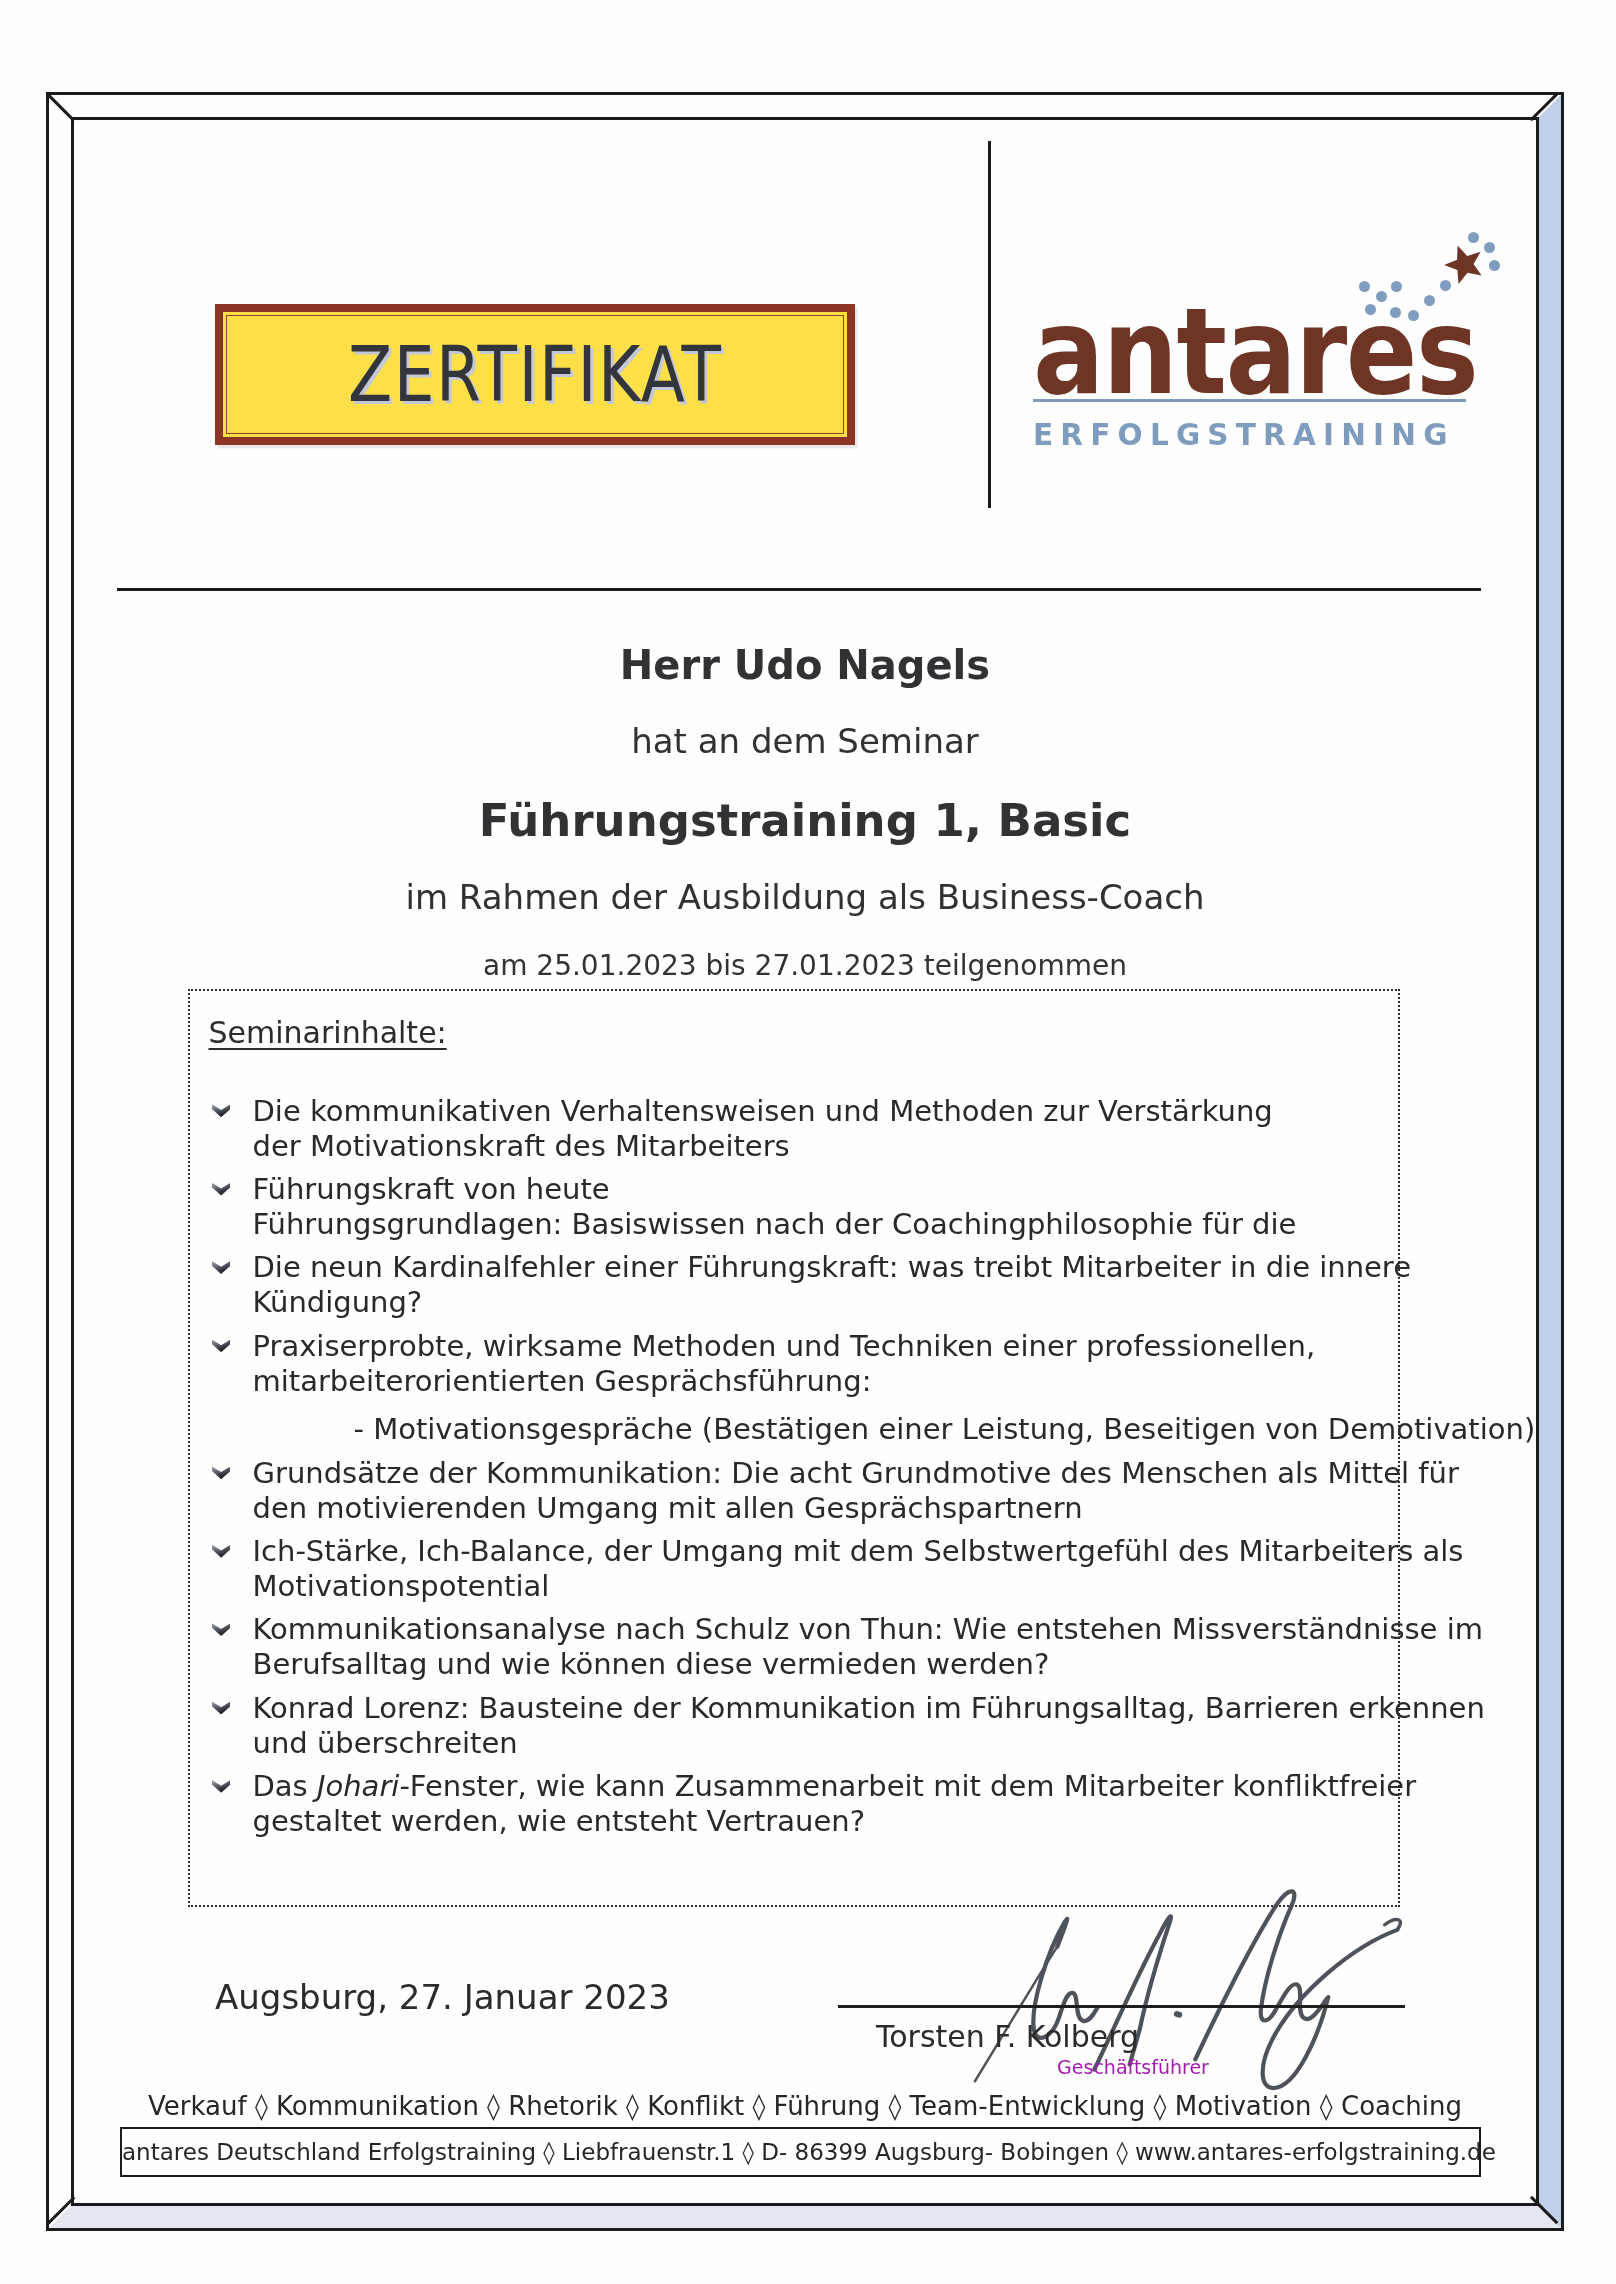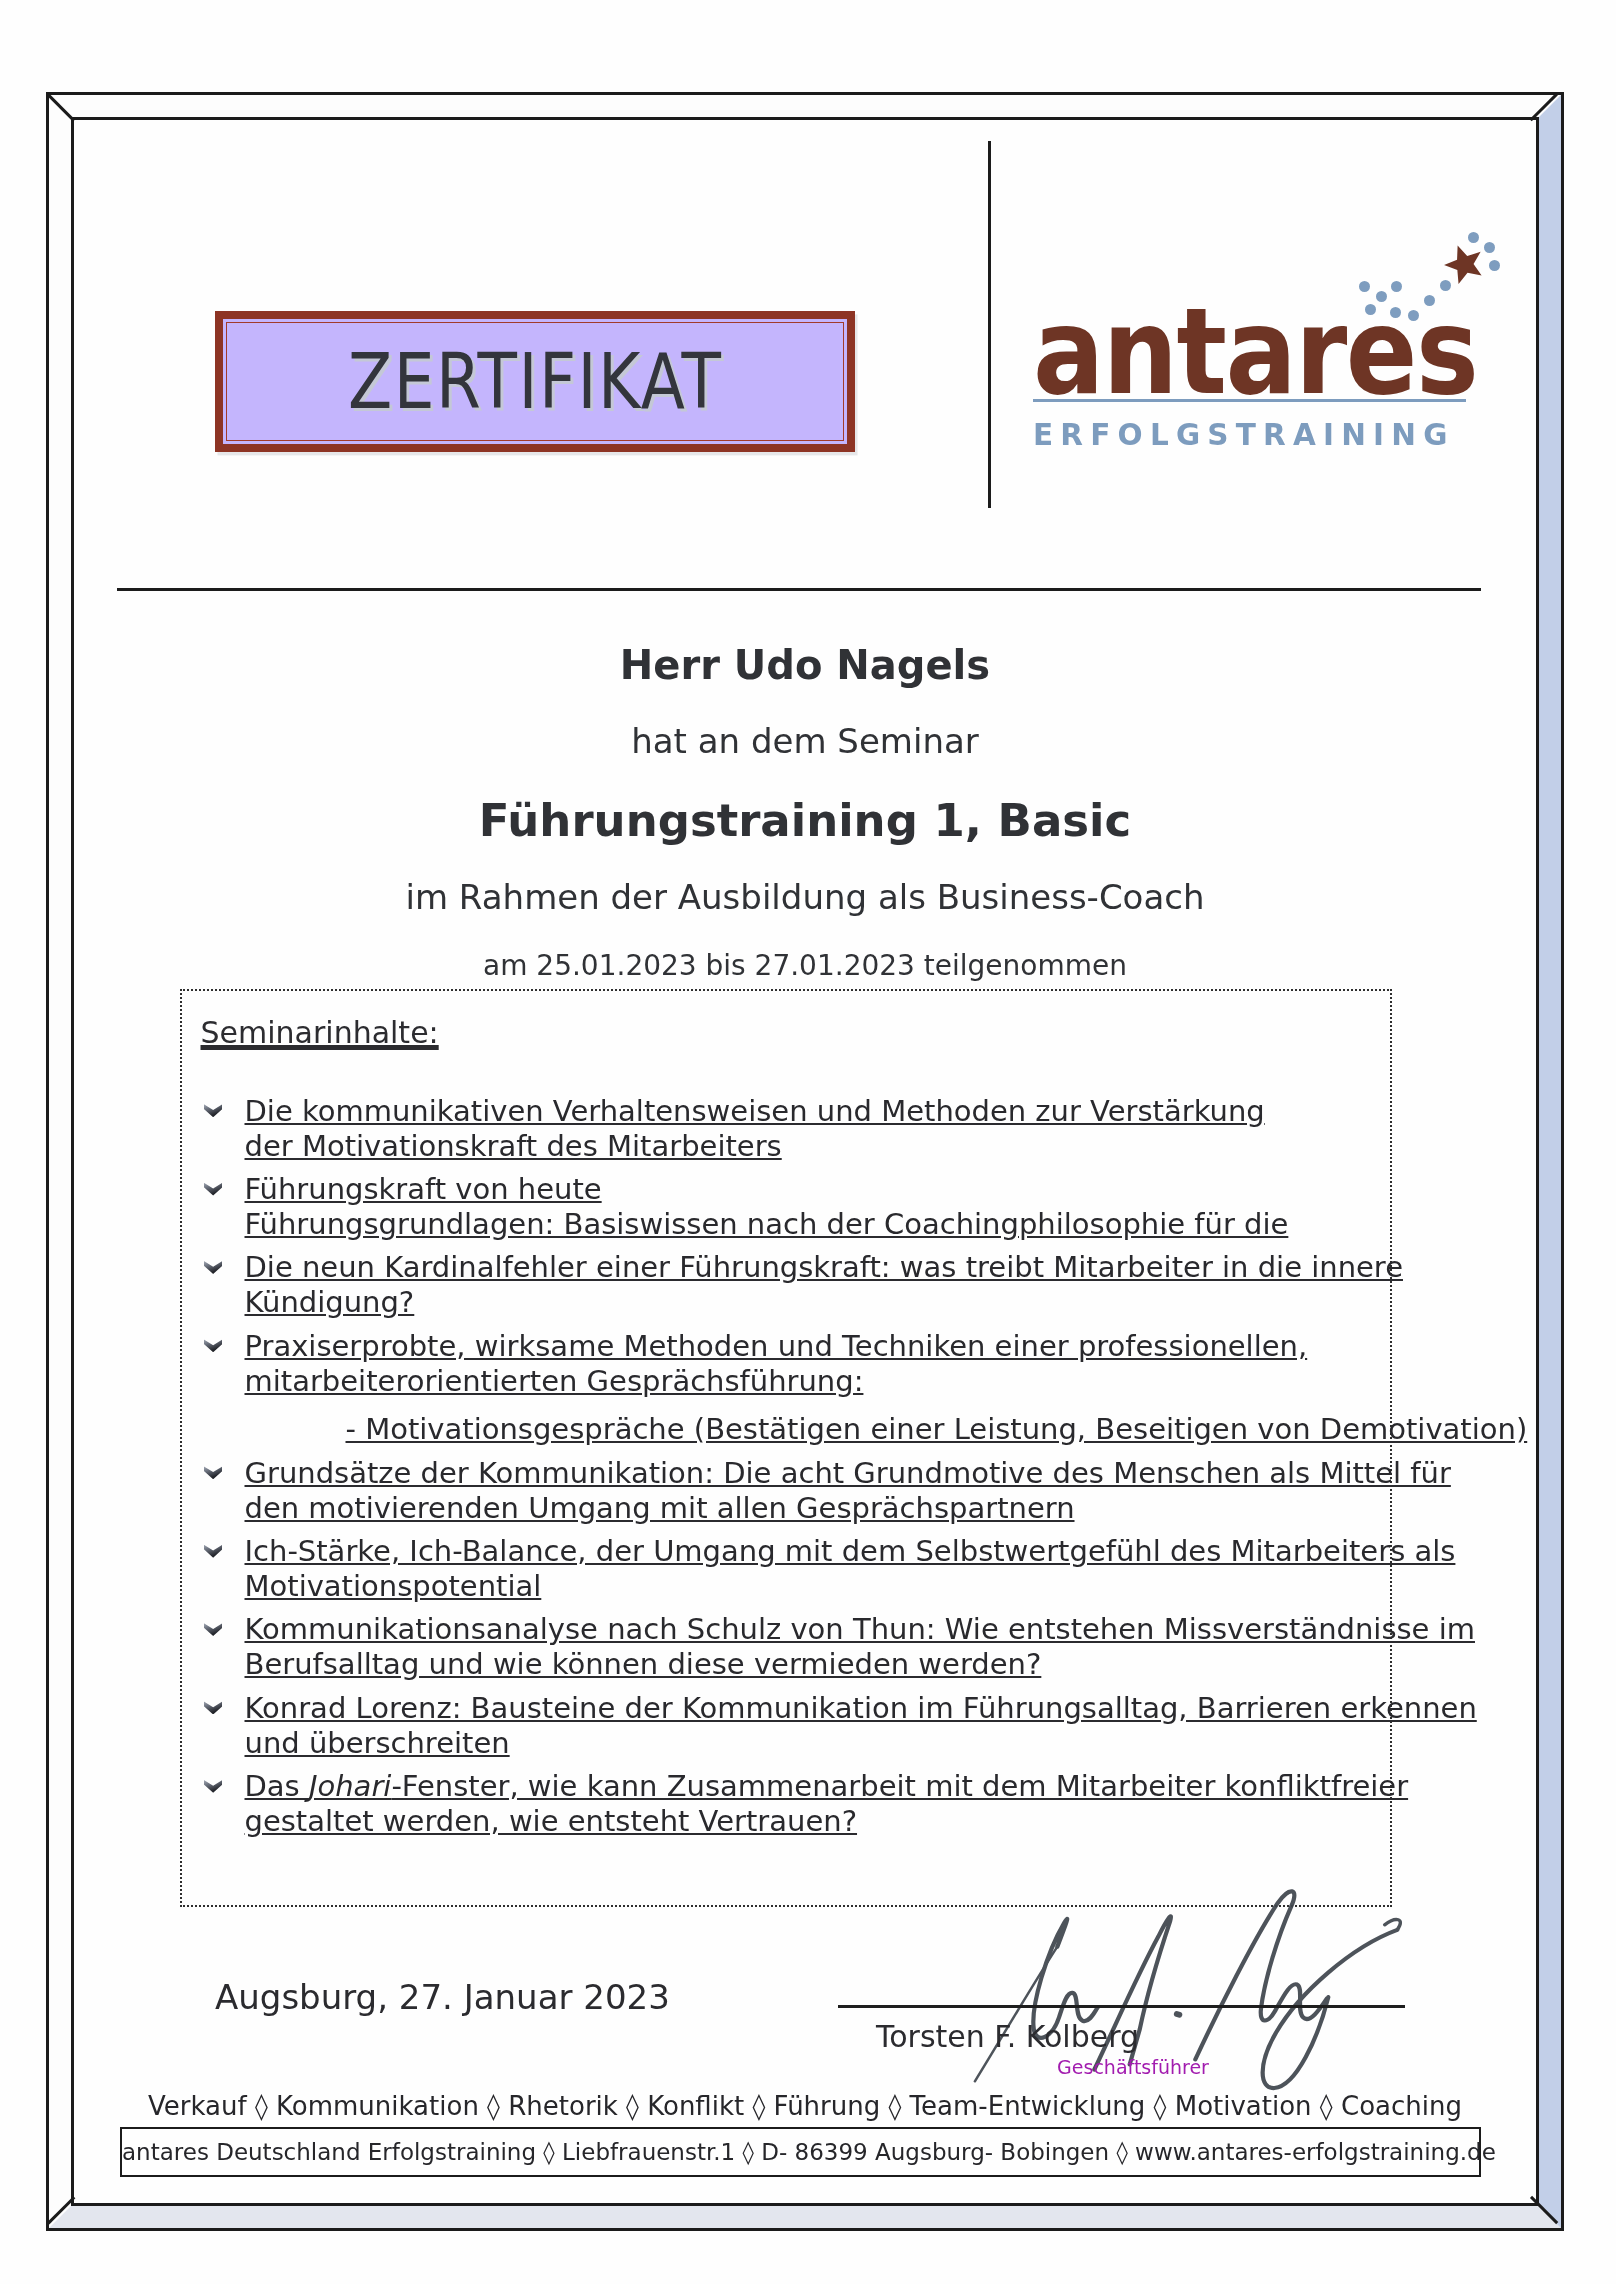--- a/index.html
+++ b/index.html
@@ -12,22 +12,22 @@
 
   
   .frame { position:absolute; left:46px; top:92px; width:1512px; height:2133px;
            border:3.4px solid #1b1b1b; box-sizing:content-box; }
   .frame-band { position:absolute; inset:0; border:22px solid;
                 border-color:#fdfdfd #c2cfe8 #e3e6ee #fdfdfd; }
   .frame-inner { position:absolute; inset:22px; border:3.4px solid #1b1b1b; background:#fefefe; }
   .corner { position:absolute; width:37px; height:2.5px; background:#1b1b1b; transform-origin:0 50%; }
 
   
-  .zert-box { position:absolute; left:215px; top:311px; width:640px; height:141px;
-              border:8.4px solid #8d3424; background:#c4b5fd; box-sizing:border-box;
+  .zert-box { position:absolute; left:215px; top:304px; width:640px; height:141px;
+              border:8.4px solid #8d3424; background:#fde047; box-sizing:border-box;
               box-shadow:2.5px 3.4px 0 rgba(120,125,140,.18); }
   .zert-inner { position:absolute; inset:3.4px; border:1.7px solid #a23b2a;
                 display:flex; align-items:center; justify-content:center; }
   .zert-title { font-size:76px; letter-spacing:1.7px; color:#33353c;
                 transform:scaleX(.85); white-space:nowrap;
                 text-shadow:3.4px 2.5px 0 #c4c8d6; }
 
   .v-divider { position:absolute; left:988px; top:141px; width:2.5px; height:367px; background:#1c1c1c; }
   .h-rule    { position:absolute; left:117px; top:588px; width:1364px; height:3.4px; background:#1c1c1c; }
 
@@ -42,22 +42,22 @@
 
   
   .center-line { position:absolute; left:77px; width:1456px; text-align:center; white-space:nowrap; color:#303236; }
   .t-name  { top:642px;  font-size:40px; font-weight:bold; }
   .t-intro { top:721px;  font-size:34px; }
   .t-sem   { top:794px;  font-size:45px; font-weight:bold; }
   .t-ctx   { top:877px; font-size:34px; }
   .t-date  { top:949px; font-size:28px; }
 
   
-  .sem-box { position:absolute; left:180px; top:989px; width:1212px; height:918px;
-             border:2.5px dotted #2e2e2e; box-sizing:border-box; padding:23.6px 8.4px 0 18.5px;text-decoration:underline; }
+  .sem-box { position:absolute; left:188px; top:989px; width:1212px; height:918px;
+             border:2.5px dotted #2e2e2e; box-sizing:border-box; padding:23.6px 8.4px 0 18.5px; }
   .sem-heading { font-size:30px; color:#2c2c30; text-decoration:underline;
                  text-underline-offset:5px; text-decoration-thickness:1.7px; }
   .sem-list { list-style:none; margin:44px 0 0 0; padding:0; }
   .sem-list li { position:relative; padding-left:44px; margin-bottom:8.4px;
                  font-size:29px; line-height:35px; color:#29292d; }
   .sem-list .line { white-space:nowrap; }
   .bullet { position:absolute; left:3.4px; top:9.3px; width:18.5px; height:14.3px;
             background:linear-gradient(160deg,#b0b6c2 0%,#6a707c 35%,#23252b 75%);
             clip-path:polygon(0 10%, 50% 50%, 100% 10%, 100% 42%, 50% 100%, 0 42%); }
   .subline { margin:13.5px 0 5px 101px; white-space:nowrap; }

